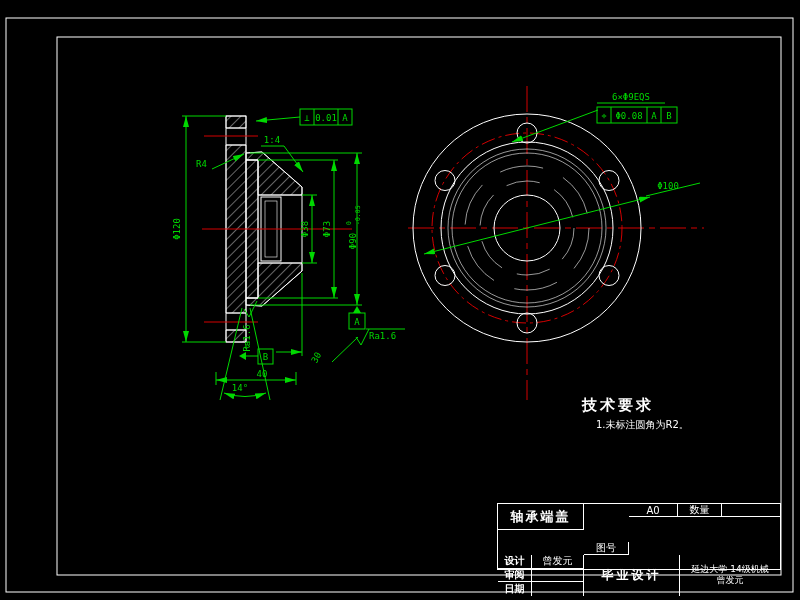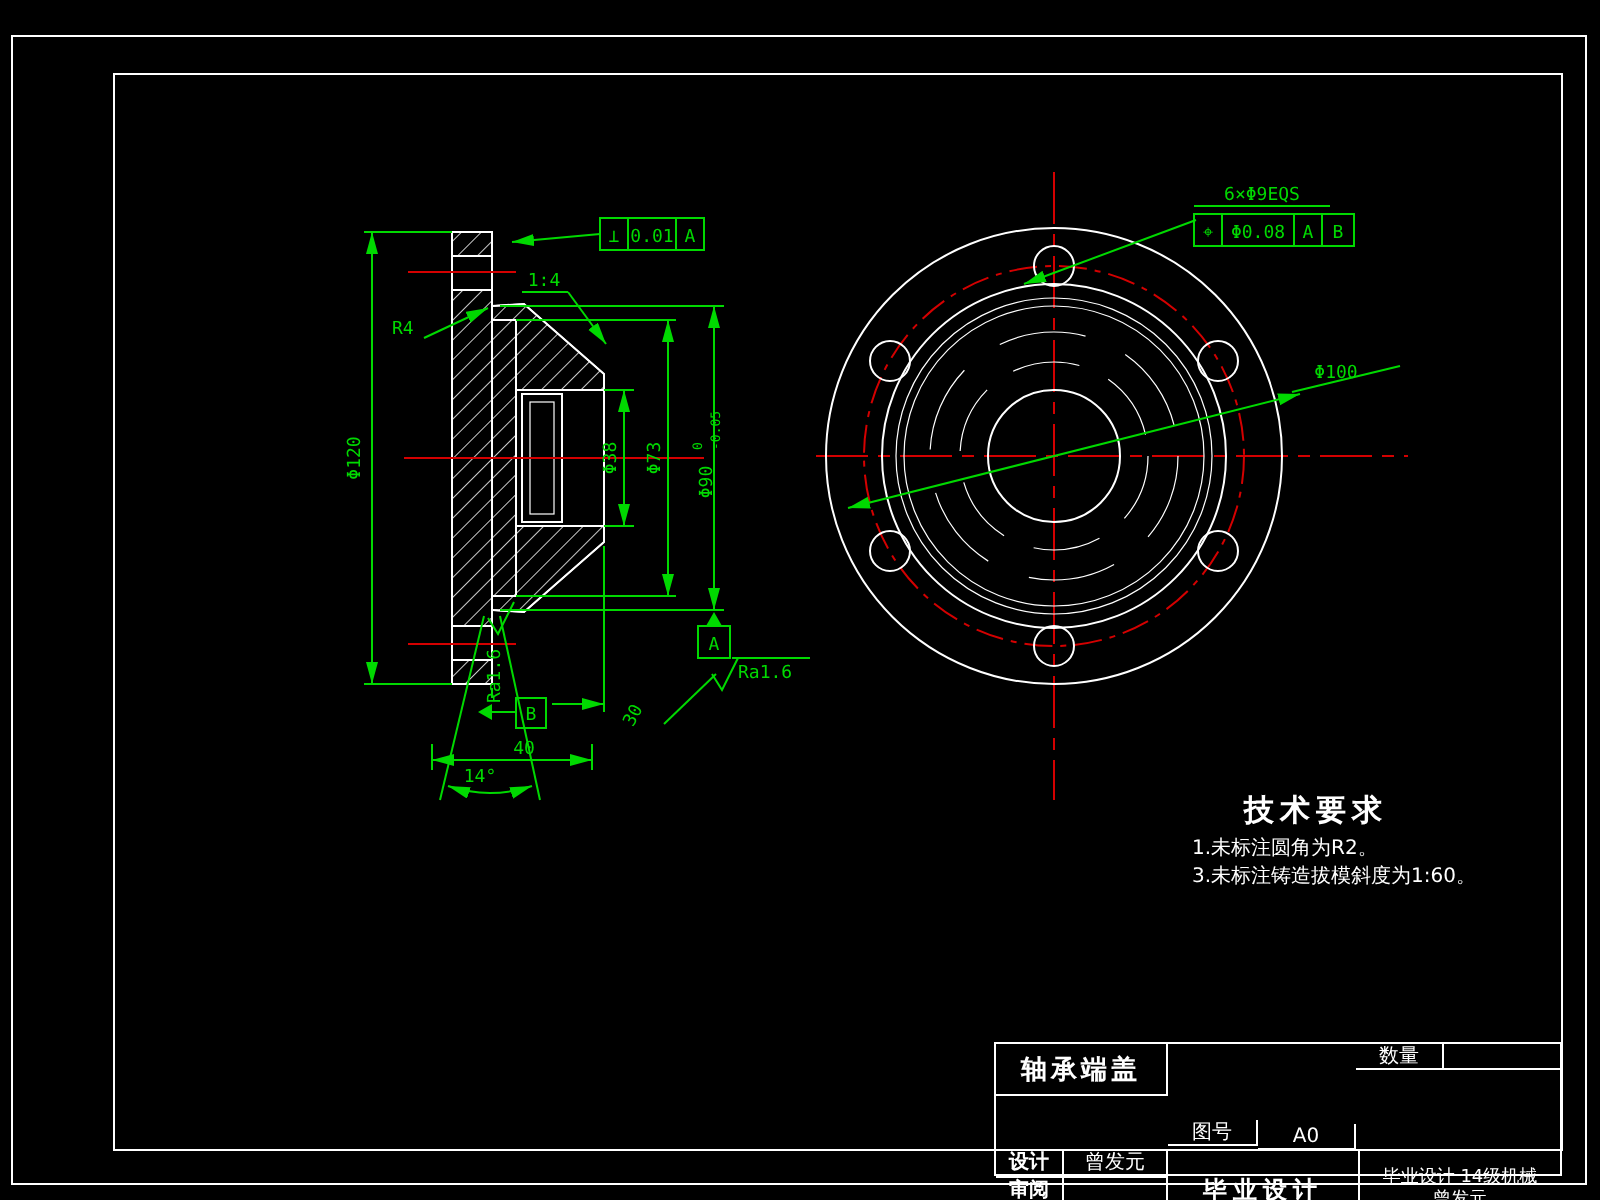--- a/index.html
+++ b/index.html
@@ -8,32 +8,32 @@
   svg{position:absolute;left:0;top:0;}
   .w{stroke:#ffffff;stroke-width:1;fill:none;}
   .wt{stroke:#ffffff;stroke-width:0.6;fill:none;}
   .g{stroke:#00d900;stroke-width:1;fill:none;}
   .r{stroke:#d40000;stroke-width:1;fill:none;}
   .gt{fill:#00d900;font-family:"DejaVu Sans Mono",monospace;font-size:9px;}
   .gts{fill:#00d900;font-family:"DejaVu Sans Mono",monospace;font-size:6.5px;}
   .hatch{fill:url(#hp);stroke:#ffffff;stroke-width:0.8;}
   
   .tech{position:absolute;left:556px;top:396px;color:#fff;width:210px;}
-  .tech .tt{font-size:15px;font-weight:bold;letter-spacing:3px;margin-left:66px;margin-bottom:3px;}
+  .tech .tt{font-size:15px;font-weight:bold;letter-spacing:3px;margin-left:26px;margin-bottom:3px;}
   .tech .ti{font-size:10px;line-height:14px;white-space:nowrap;margin-left:40px;}
   
-  .tb{position:absolute;left:497px;top:521px;width:284px;height:67px;color:#fff;
+  .tb{position:absolute;left:497px;top:503px;width:284px;height:67px;color:#fff;
       border:1px solid #fff;box-sizing:border-box;font-size:10px;}
   .tb .row{display:flex;}
   .cell{border-right:1px solid #fff;border-bottom:1px solid #fff;box-sizing:border-box;
         display:flex;align-items:center;justify-content:center;overflow:hidden;white-space:nowrap;}
   .nob{border-right:none;}
   .pn{width:86px;height:26px;font-size:13px;font-weight:bold;letter-spacing:2px;}
   .l1{width:45px;height:13px;margin-top:38px;}
-  .v1{width:49px;height:13px;margin-top:40px;}
+  .v1{width:49px;height:13px;}
   .l2{width:44px;height:13px;text-align:center;}
   .v2{width:58px;height:13px;}
   .l3{width:34px;height:13.5px;font-weight:bold;}
   .v3{width:52px;height:13.5px;}
   .proj{width:96px;height:40.5px;font-size:12px;font-weight:bold;letter-spacing:3px;}
   .org{width:100px;height:40.5px;flex-direction:column;font-size:9px;line-height:11px;border-bottom:none;}
   .bot{border-bottom:none;}
 </style>
 </head>
 <body>
@@ -224,21 +224,20 @@
       <text class="gt" text-anchor="middle" x="629" y="119" font-size="8">Φ0.08</text>
       <text class="gt" text-anchor="middle" x="654" y="119">A</text>
       <text class="gt" text-anchor="middle" x="669" y="119">B</text>
     </g>
   </g>
 </svg>
 
 <div class="tech">
   <div class="tt">技术要求</div>
   <div class="ti">1.未标注圆角为R2。</div>
-  <div class="ti">3.未标注铸造拔模斜度为1:60。</div>
 </div>
 
 <div class="tb">
   <div class="row">
     <div class="cell pn">轴承端盖</div>
     <div>
       <div class="row">
         <div class="cell l1">图号</div>
         <div class="cell v1">A0</div>
         <div class="cell l2">数量</div>
@@ -256,19 +255,19 @@
         <div class="cell l3">审阅</div>
         <div class="cell v3"></div>
       </div>
       <div class="row">
         <div class="cell l3 bot">日期</div>
         <div class="cell v3 bot"></div>
       </div>
     </div>
     <div class="cell proj bot">毕业设计</div>
     <div class="cell org nob bot">
-      <div>毕业设计 14级机械</div>
+      <div>延边大学 14级机械</div>
       <div>曾发元</div>
     </div>
   </div>
 </div>
 
 </div>
 
 </body></html>

